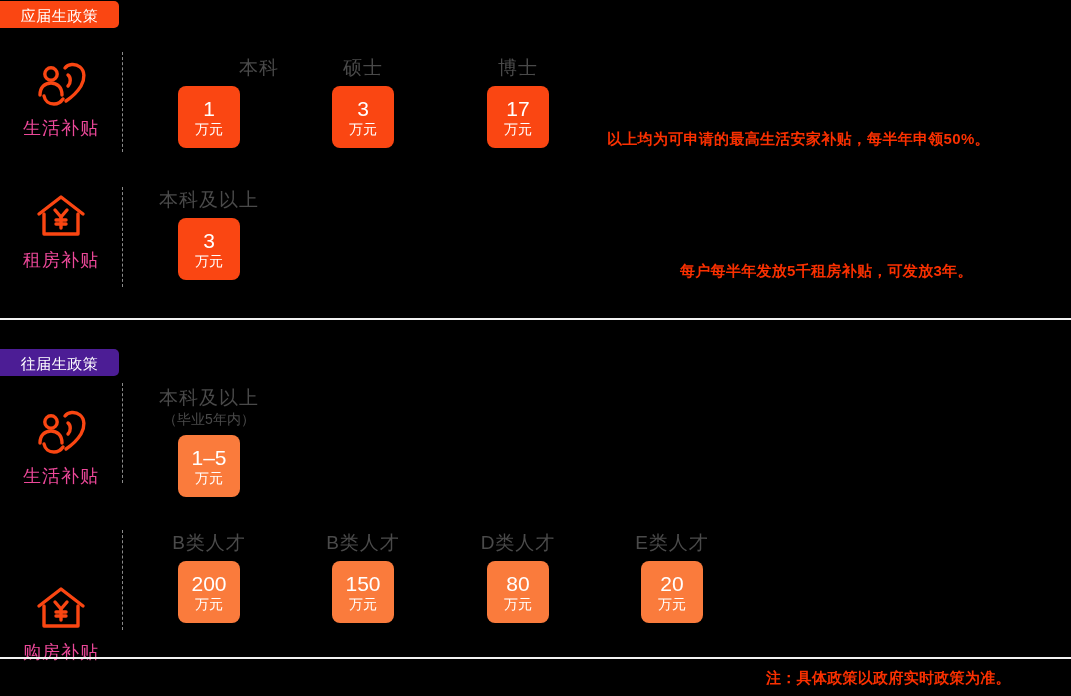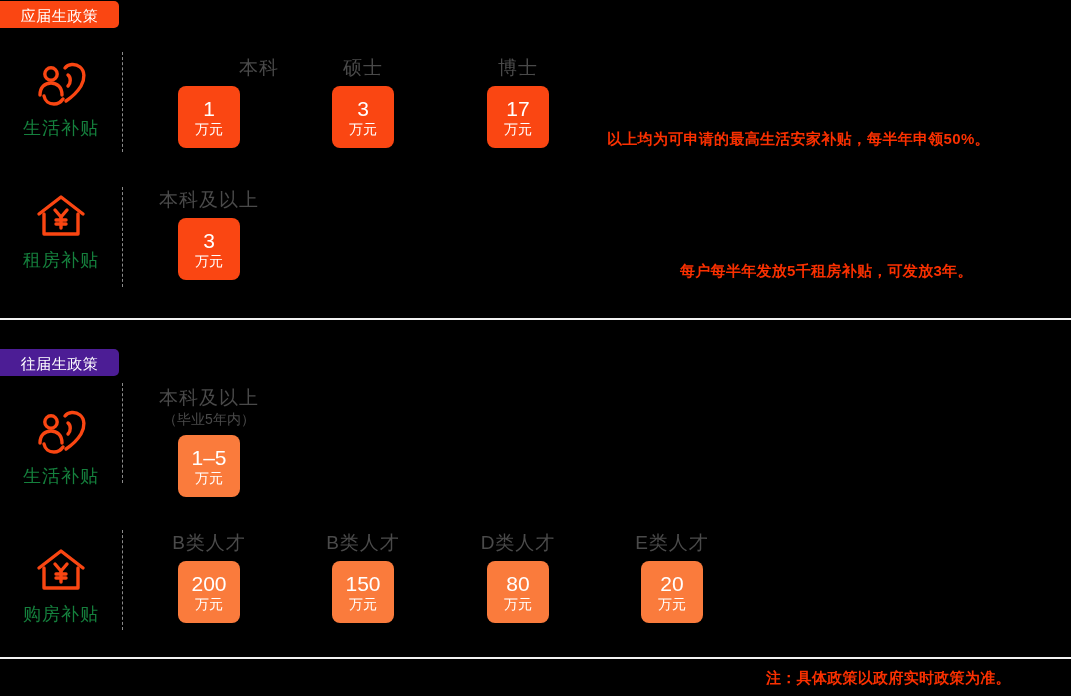--- a/index.html
+++ b/index.html
@@ -70,28 +70,28 @@
   }
   .cat-icon {
     height: 52px;
     display: flex;
     align-items: center;
     justify-content: center;
   }
   .cat-label {
     margin-top: 6px;
     font-size: 18px;
-    color: #15803d;
+    color: #ec4899;
     white-space: nowrap;
     letter-spacing: 1px;
   }
   .cat-life-1 { top: 58px; }
   .cat-rent   { top: 190px; }
   .cat-life-2 { top: 406px; }
-  .cat-buy    { top: 544px; }
+  .cat-buy    { top: 582px; }
 
   
   .col {
     position: absolute;
     width: 140px;
     text-align: center;
   }
   .col-title {
     font-size: 19px;
     color: #4a4a4a;

